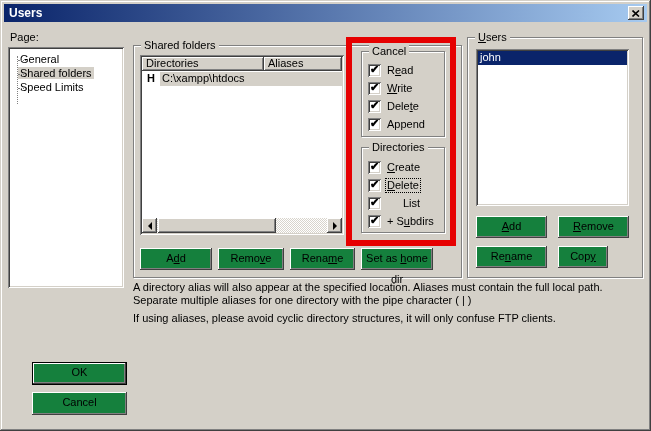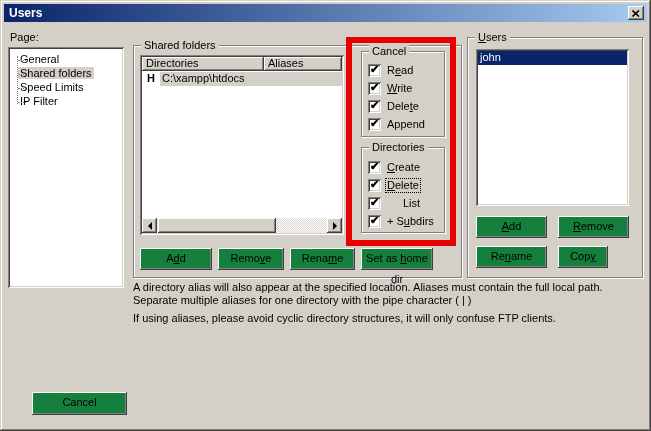--- a/index.html
+++ b/index.html
@@ -99,21 +99,20 @@
         </svg>
     </div>
   </div>
 
   <div class="label" style="left:10px; top:31px;">Page:</div>
   <div class="treebox sunken">
     <div class="tree-vline"></div>
     <div class="tree-row" style="top:6px;"><span>General</span></div>
     <div class="tree-row selected" style="top:20px;"><span>Shared folders</span></div>
     <div class="tree-row" style="top:34px;"><span>Speed Limits</span></div>
-    <div class="tree-row" style="top:48px;"><span>IP Filter</span></div>
   </div>
 
   <div class="groupbox" style="left:133px; top:45px; width:329px; height:233px;">
     <span class="gb-label">Shared folders</span>
   </div>
 
   <div class="listview sunken">
     <div class="lv-header">
       <div class="lv-col lv-col1">Directories</div>
       <div class="lv-col lv-col2">Aliases</div>
@@ -189,15 +188,16 @@
     <div class="btn" style="left:90px; top:178px; width:71px;"><u>R</u>emove</div>
     <div class="btn" style="left:8px; top:208px; width:71px;">Re<u>n</u>ame</div>
     <div class="btn" style="left:90px; top:208px; width:50px;">Cop<u>y</u></div>
   </div>
 
   <div class="notes">
     <p>A directory alias will also appear at the specified location. Aliases must contain the full local path. Separate multiple aliases for one directory with the pipe character ( | )</p>
     <p>If using aliases, please avoid cyclic directory structures, it will only confuse FTP clients.</p>
   </div>
 
+  <div class="btn default" style="left:32px; top:362px; width:95px; height:23px;">OK</div>
   <div class="btn" style="left:32px; top:392px; width:95px; height:23px;">Cancel</div>
 
 </div>
 
 </body></html>

